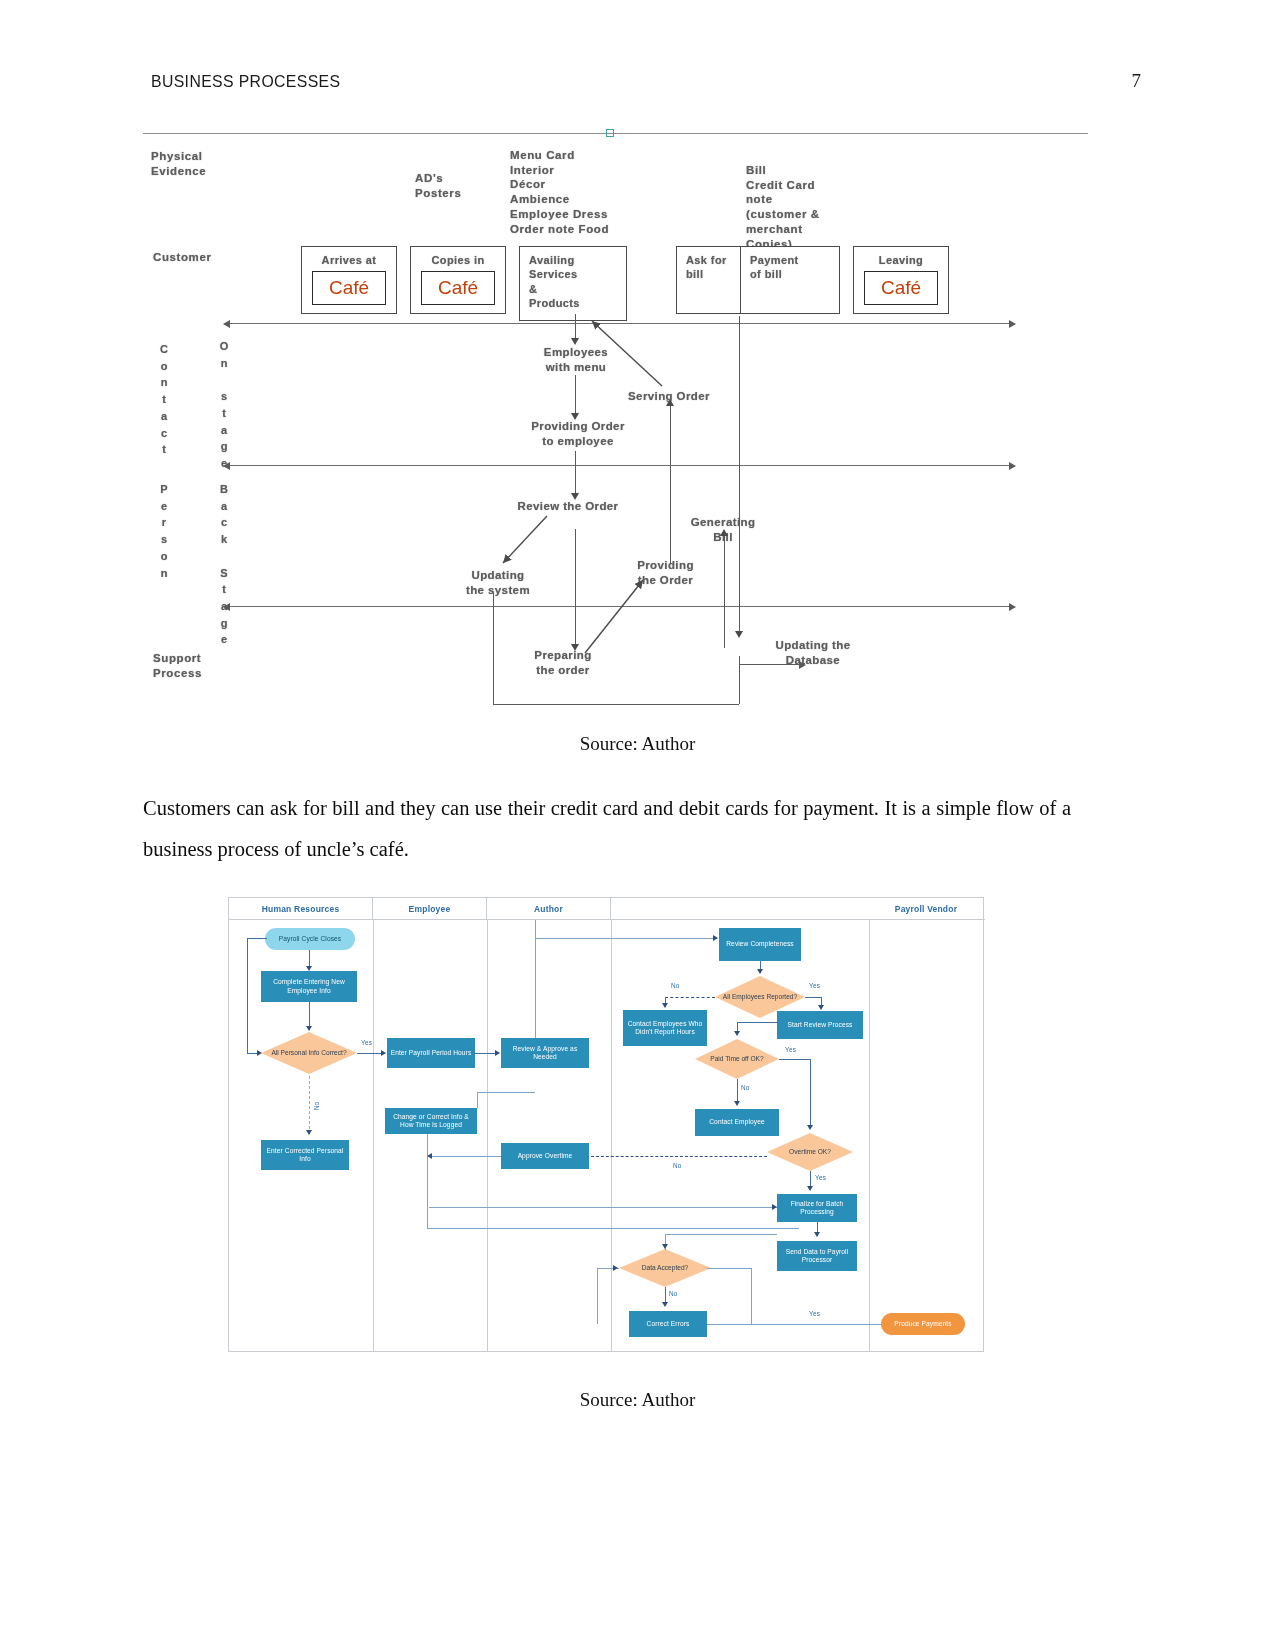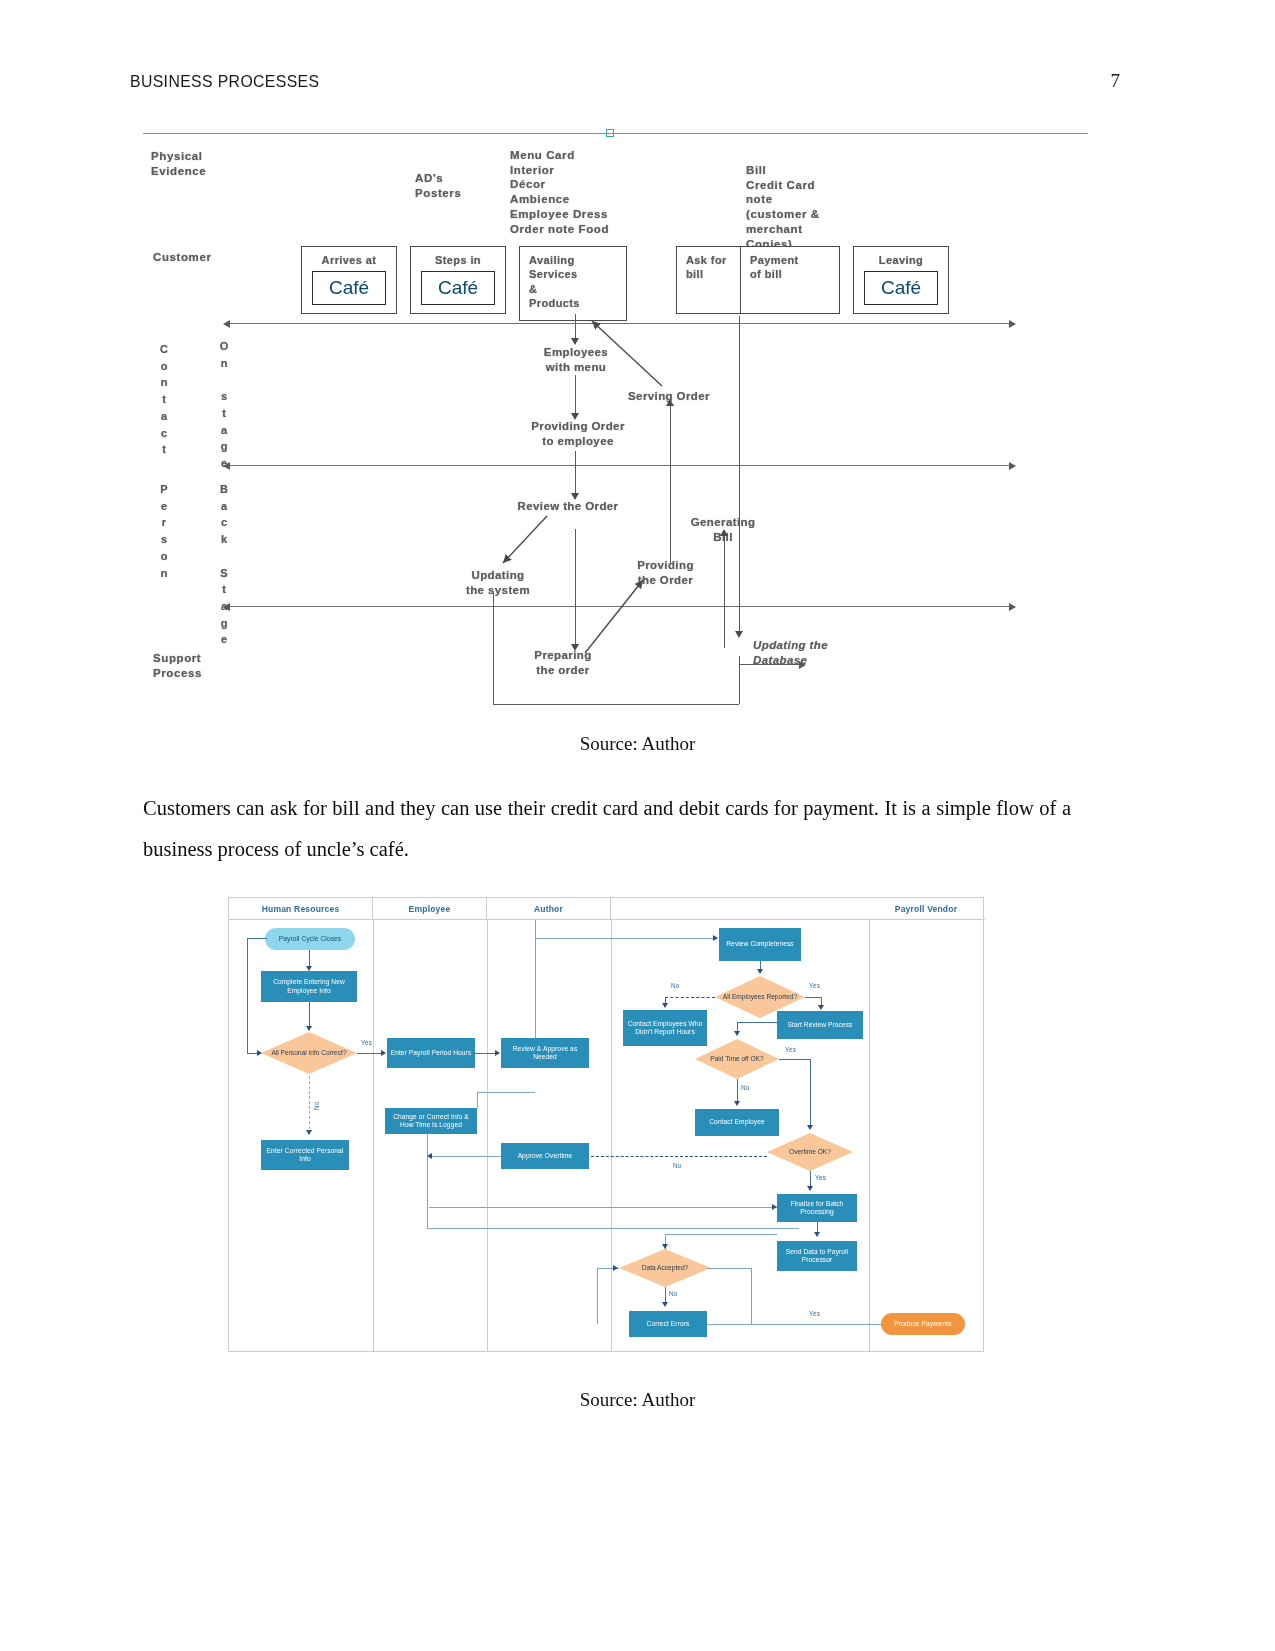--- a/index.html
+++ b/index.html
@@ -7,21 +7,21 @@
   body {
     width:1275px; height:1651px;
     background:#ffffff;
     font-family:"Liberation Serif", serif;
     position:relative;
     overflow:hidden;
   }
 
   
   .page-header{
-    position:absolute; left:130px; top:70px; width:990px;
+    position:absolute; left:151px; top:70px; width:990px;
     display:flex; justify-content:space-between; align-items:baseline;
   }
   .hdr-title{
     font-family:"Liberation Sans", sans-serif;
     font-size:17px; letter-spacing:.4px; color:#1a1a1a;
     transform:scaleX(.93); transform-origin:left center;
   }
   .hdr-page{ font-family:"Liberation Serif", serif; font-size:19px; color:#1a1a1a; }
 
   
@@ -75,21 +75,21 @@
     text-align:center; font-size:11px; font-weight:bold; color:#5d5d5d;
     letter-spacing:.4px; line-height:1.3;
     text-shadow:0 0 1.1px rgba(120,120,120,.8);
     white-space:pre-line;
   }
   .cbox .cb-left{ text-align:left; left:9px; right:4px; }
   .cafe{
     position:absolute; left:10px; right:10px; bottom:8px; height:34px;
     border:1.5px solid #2b2b2b; background:#fff;
     display:flex; align-items:center; justify-content:center;
-    font-family:"Liberation Sans", sans-serif; font-size:19px; color:#0c4a6e;
+    font-family:"Liberation Sans", sans-serif; font-size:19px; color:#c2410c;
     font-weight:normal; letter-spacing:0;
   }
   #cbox1{ left:158px; width:96px; }
   #cbox2{ left:267px; width:96px; }
   #cbox3{ left:376px; width:108px; height:75px; }
   #cbox4{ left:489px; width:92px; height:68px;margin-left:44px; }
   #cbox5{ left:597px; width:100px; height:68px; }
   #cbox6{ left:710px; width:96px; }
 
   
@@ -237,21 +237,21 @@
   <div class="vstack v-contact">C<br>o<br>n<br>t<br>a<br>c<br>t</div>
   <div class="vstack v-person">P<br>e<br>r<br>s<br>o<br>n</div>
   <div class="vstack v-onstage">O<br>n<br><br>s<br>t<br>a<br>g<br>e</div>
   <div class="vstack v-back">B<br>a<br>c<br>k<br><br>S<br>t<br>a<br>g<br>e</div>
 
   <div class="cbox" id="cbox1">
     <div class="cb-label">Arrives at</div>
     <div class="cafe">Café</div>
   </div>
   <div class="cbox" id="cbox2">
-    <div class="cb-label">Steps in</div>
+    <div class="cb-label">Copies in</div>
     <div class="cafe">Café</div>
   </div>
   <div class="cbox" id="cbox3">
     <div class="cb-label cb-left">Availing
 Services
 &amp;
 Products</div>
   </div>
   <div class="cbox" id="cbox4">
     <div class="cb-label cb-left">Ask for
@@ -287,21 +287,21 @@
   <div class="f1-node" style="left:360px; top:366px; width:130px;">Review the Order</div>
   <div class="f1-node" style="left:535px; top:382px; width:90px;">Generating
 Bill</div>
   <div class="f1-node" style="left:300px; top:435px; width:110px;">Updating
 the system</div>
   <div class="f1-node" style="left:470px; top:425px; width:105px;">Providing
 the Order</div>
 
   <div class="f1-node" style="left:370px; top:515px; width:100px;">Preparing
 the order</div>
-  <div class="f1-node" style="left:610px; top:505px; width:120px; text-align:left;font-style:italic;">Updating the
+  <div class="f1-node" style="left:610px; top:505px; width:120px; text-align:center;">Updating the
 Database</div>
 
   <div class="vline" style="left:432px; top:181px; height:28px;"></div>
   <div class="arrD" style="left:428px; top:205px;"></div>
 
   <div class="vline" style="left:432px; top:242px; height:42px;"></div>
   <div class="arrD" style="left:428px; top:280px;"></div>
 
   <div class="vline" style="left:432px; top:318px; height:46px;"></div>
   <div class="arrD" style="left:428px; top:360px;"></div>

